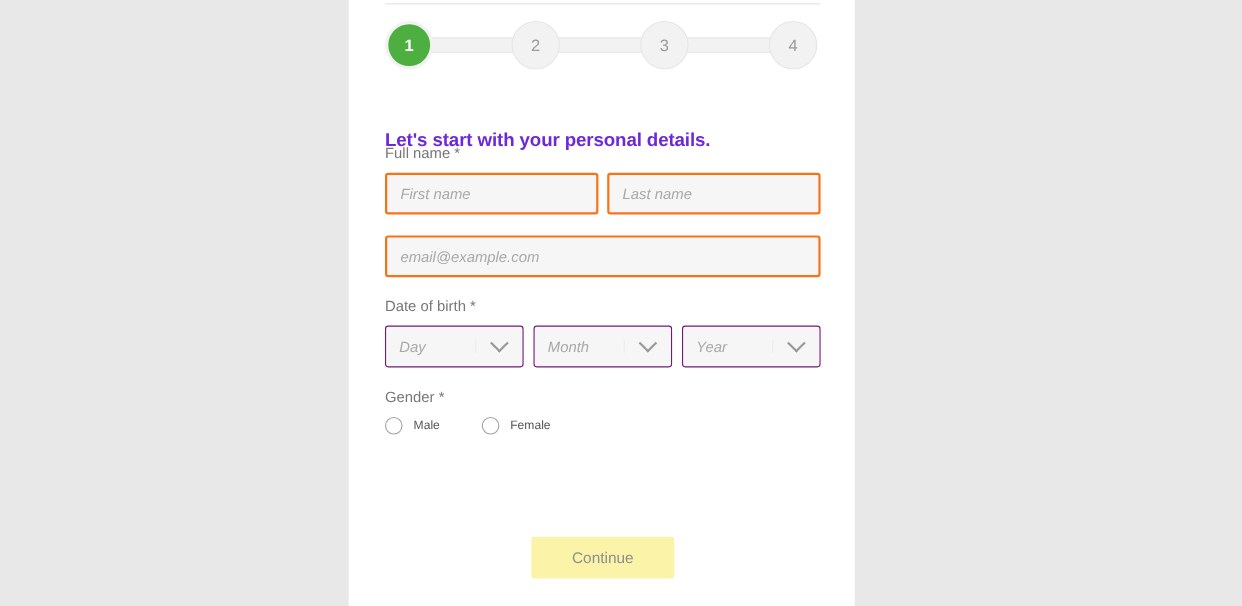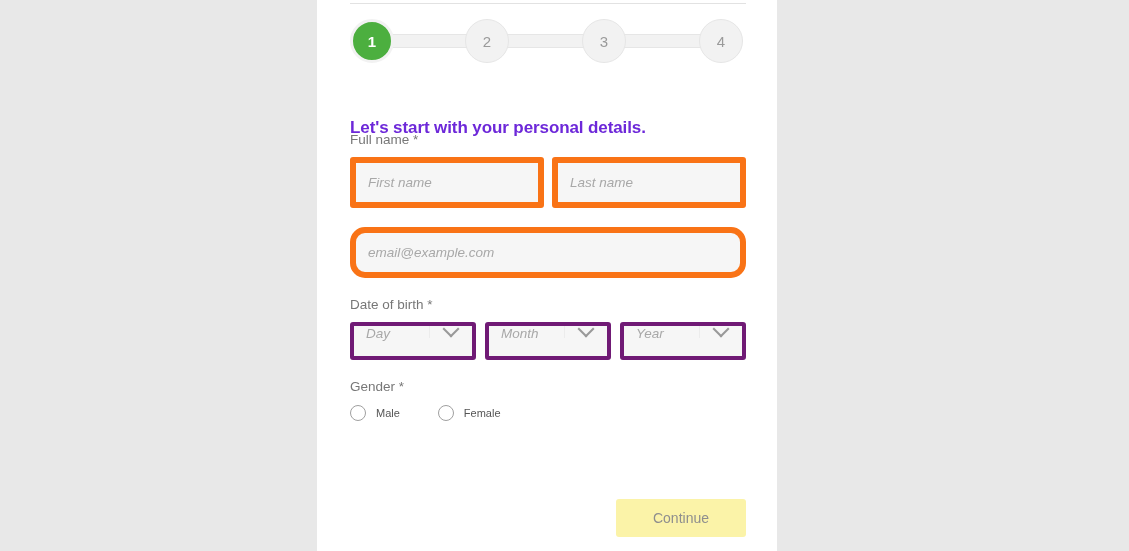--- a/index.html
+++ b/index.html
@@ -112,49 +112,49 @@
     font-size: 13.5px;
     color: #777777;
     margin-bottom: 9px;
     line-height: 1.2;
   }
   .row {
     display: flex;
     gap: 8px;
   }
   .text-input {
-    height: 51px;
+    height: 38px;
     background: #f6f6f6;
-    border: 6px solid #f97316;
+    border: 2px solid #f97316;
     border-radius: 3px;
     box-sizing: border-box;
     padding: 0 12px;
     font-family: "Liberation Sans", sans-serif;
     font-size: 13.5px;
     color: #555555;
     outline: none;
   }
   .text-input::placeholder {
     color: #a8a8a8;
     font-style: italic;
     opacity: 1;
   }
   .input-half { width: 194px; }
-  .input-full { width: 396px; border-radius: 15px; }
+  .input-full { width: 396px; }
 
   
   .select-row { display: flex; gap: 9px; }
   .select-wrap {
     position: relative;
     display: flex;
-    align-items: flex-start;
+    align-items: center;
     width: 130px;
     height: 38px;
     background: #f6f6f6;
-    border: 4px solid #701a75;
+    border: 1px solid #701a75;
     border-radius: 3px;
     box-sizing: border-box;
   }
   .select-value {
     flex: 1;
     display: flex;
     align-items: center;
     padding-left: 12px;
     font-size: 13.5px;
     font-style: italic;
@@ -200,24 +200,24 @@
   }
   .radio-label {
     font-size: 11px;
     color: #555555;
   }
 
   
   .actions {
     position: absolute;
     left: 33px;
-    top: 499px;
+    top: 488px;
     width: 396px;
     display: flex;
-    justify-content: flex-end;
+    justify-content: center;
   }
   .btn-continue {
     width: 130px;
     height: 38px;
     background: #fbf3a8;
     border: none;
     border-radius: 3px;
     font-family: "Liberation Sans", sans-serif;
     font-size: 14px;
     color: #8e8e8e;

